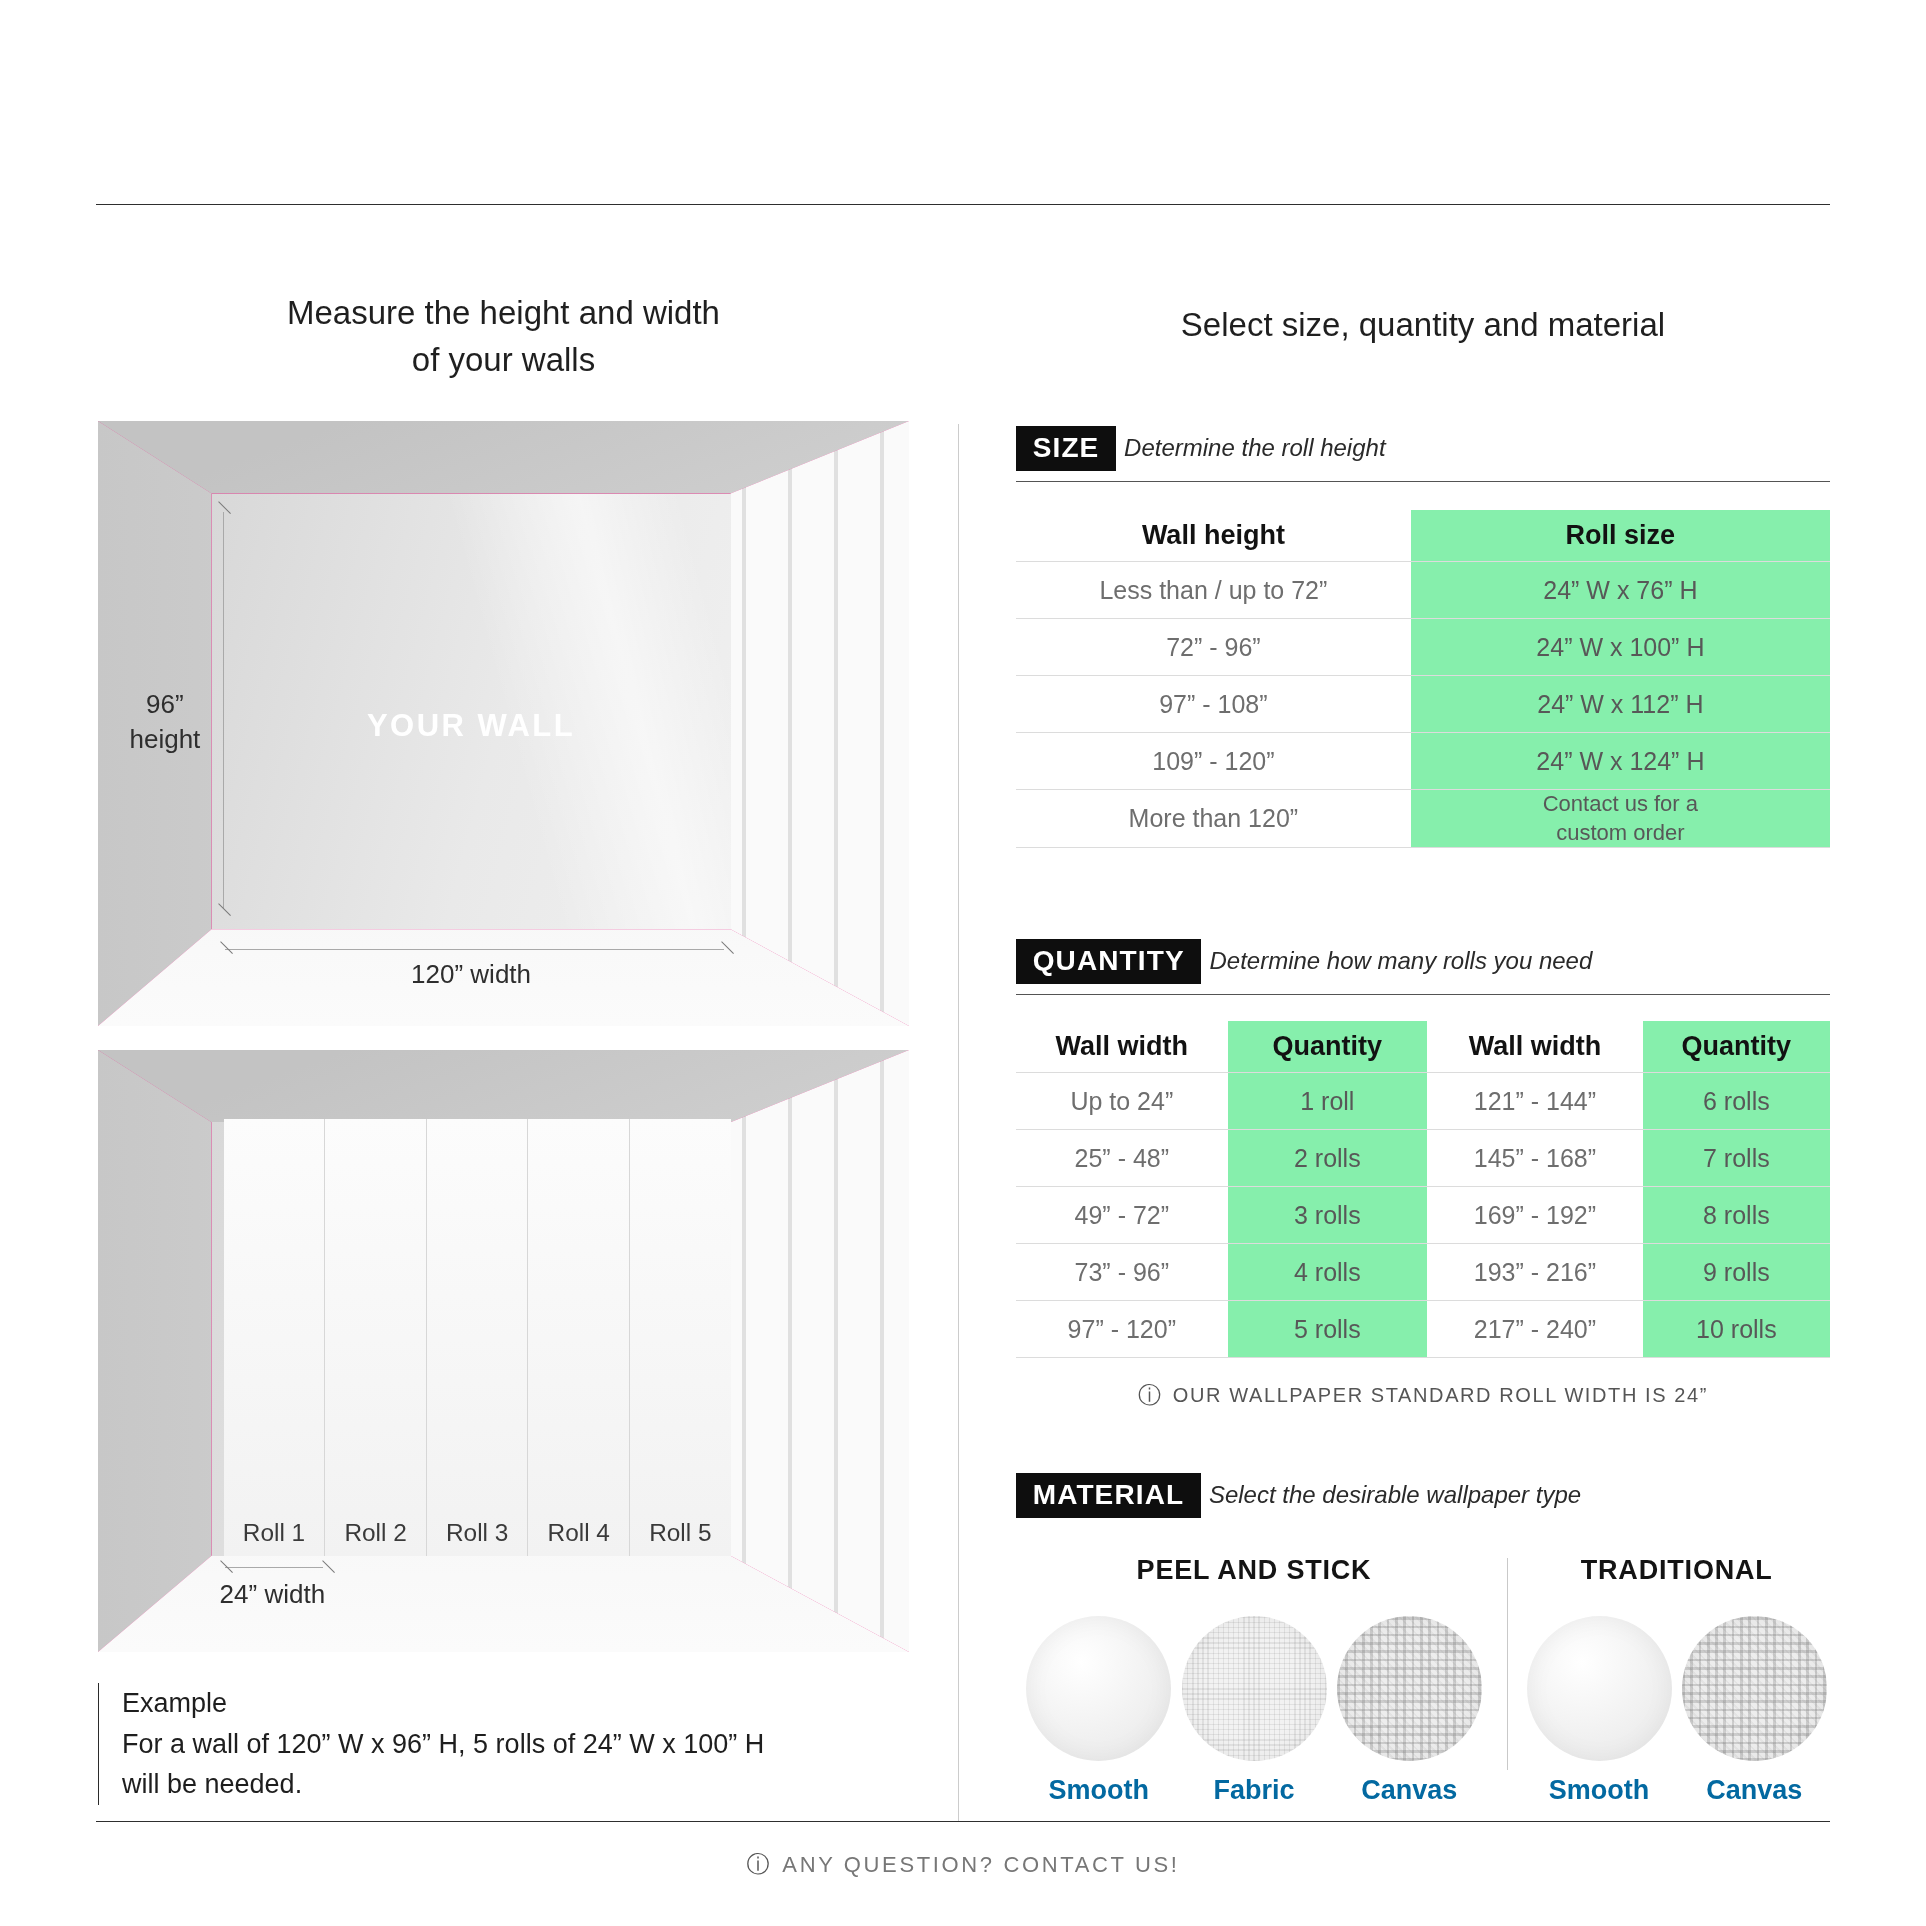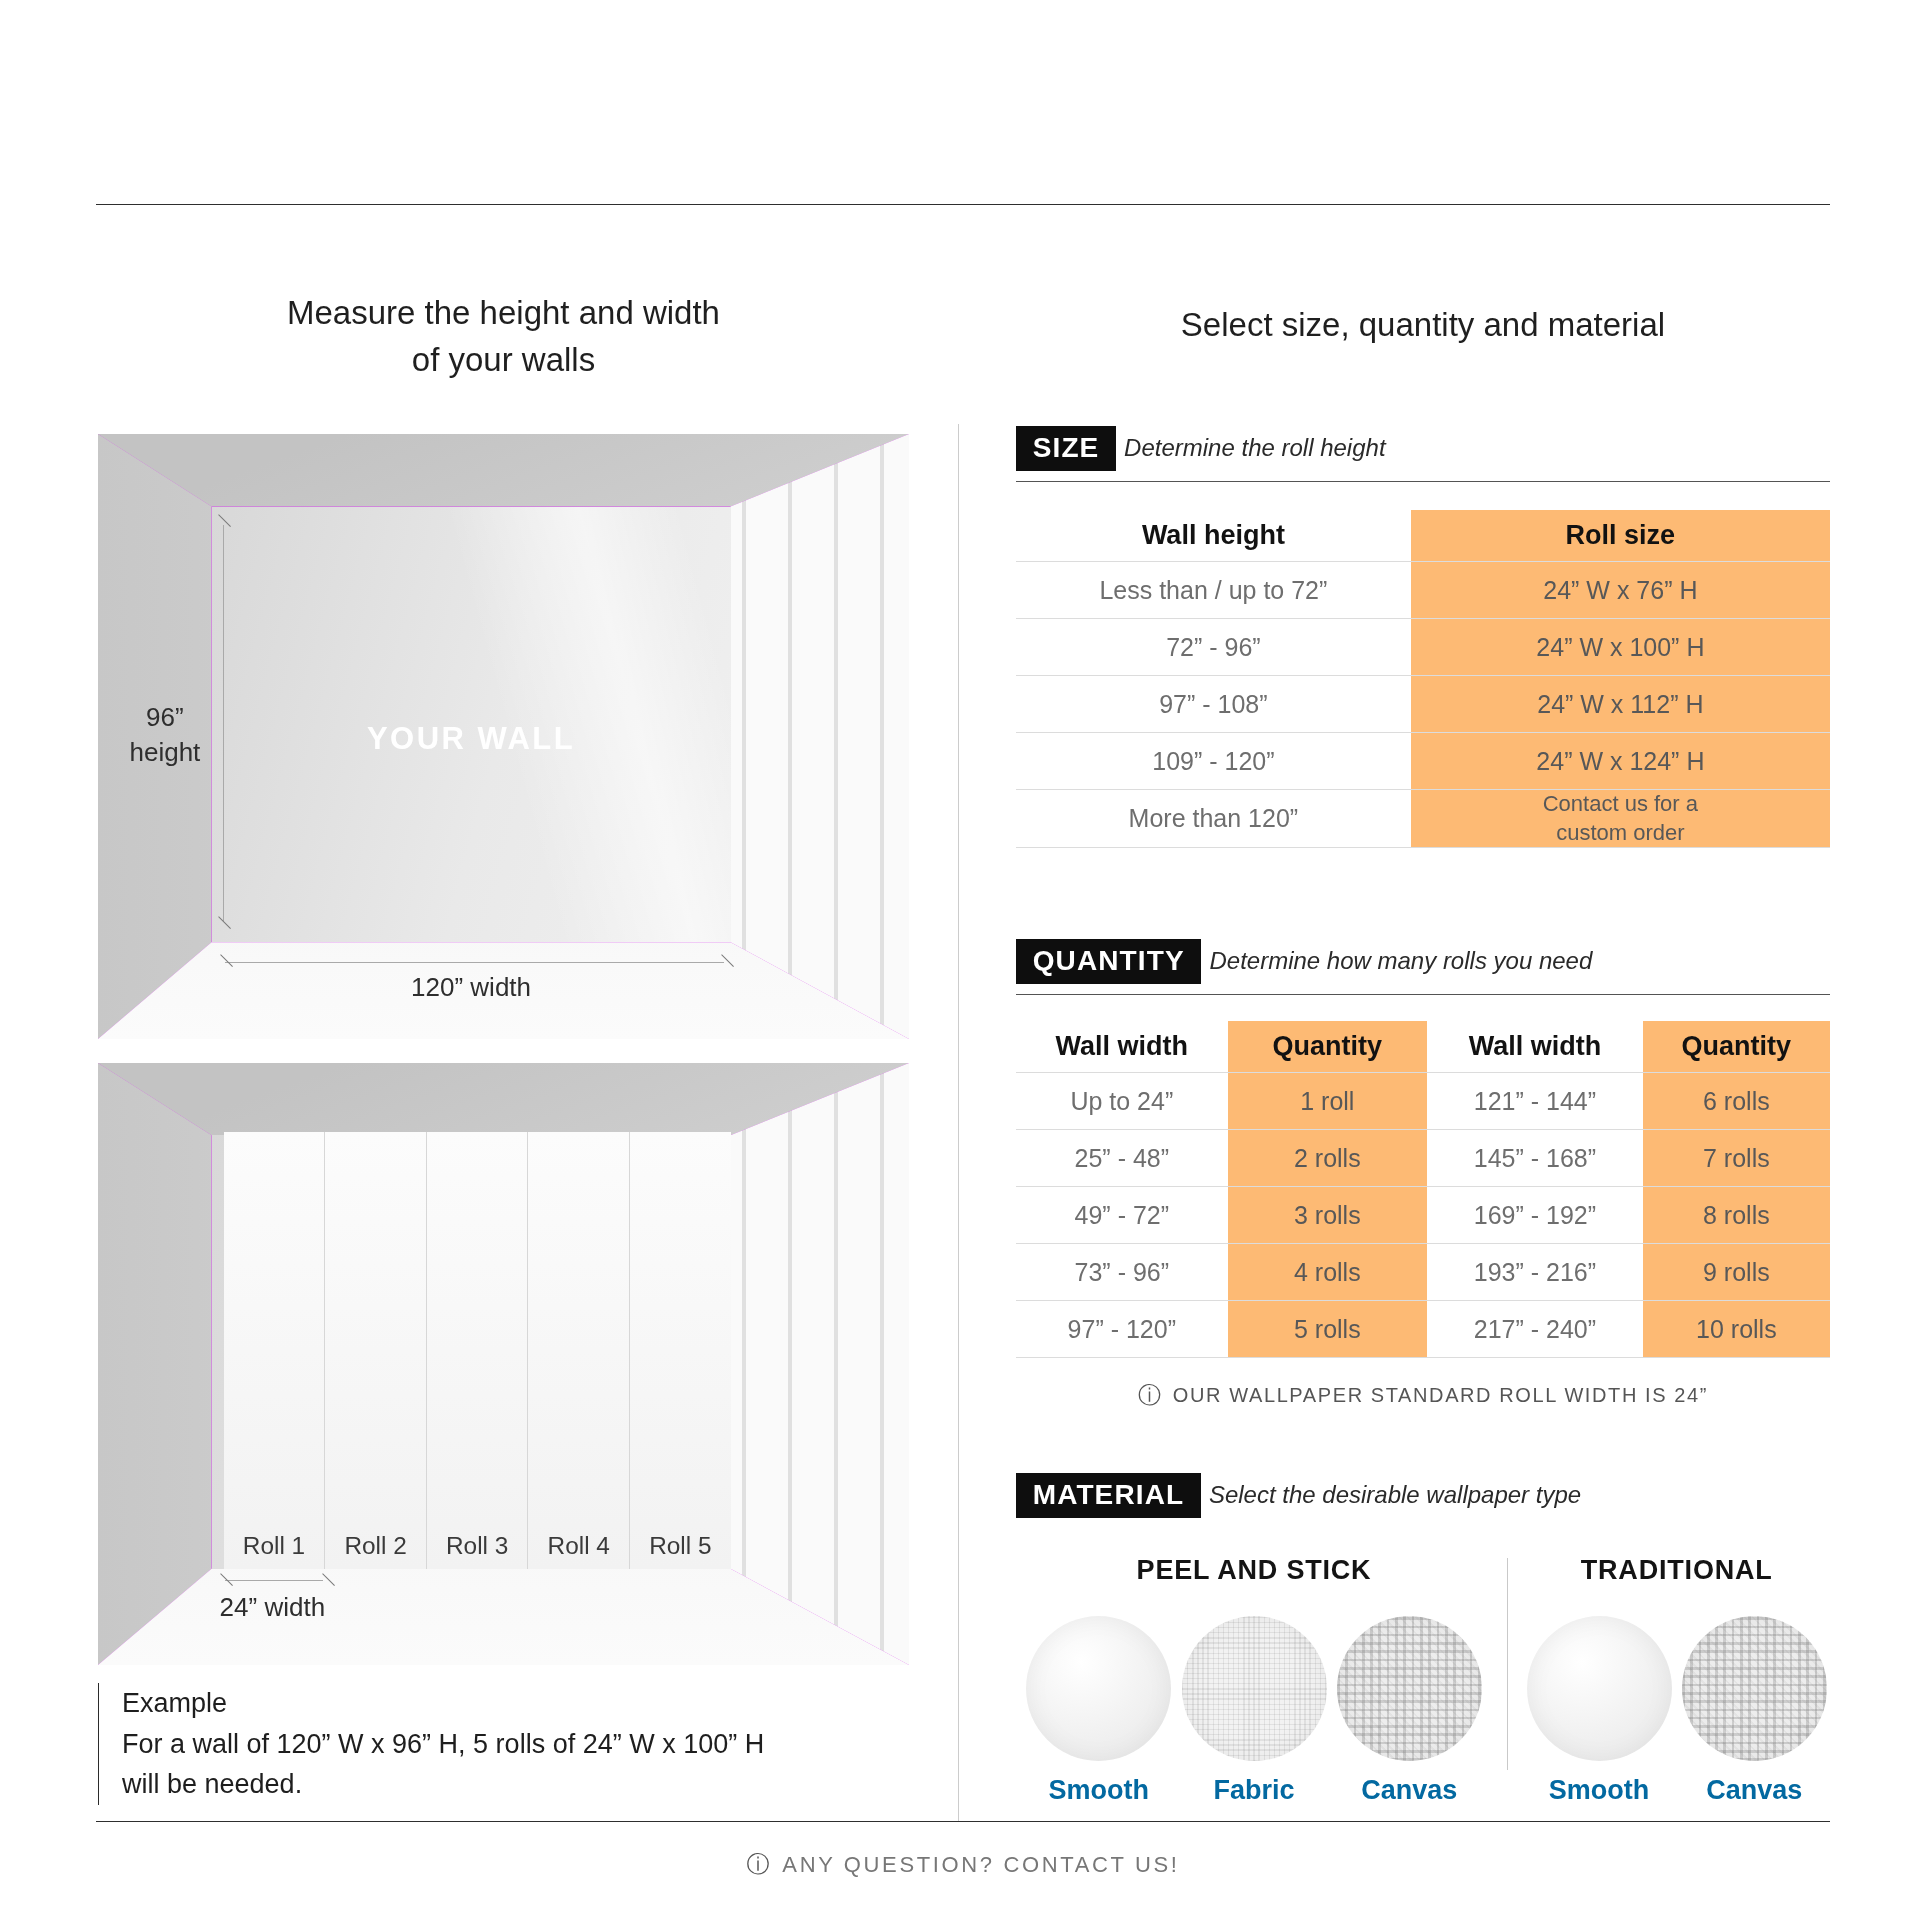--- a/index.html
+++ b/index.html
@@ -21,21 +21,21 @@
   .col-heading{
     position:absolute;text-align:center;font-size:33px;font-weight:400;
     color:#1f1f1f;line-height:1.42;
   }
   .left-heading{top:290px;left:98px;width:811px;}
   .right-heading{top:302px;left:1016px;width:814px;}
 
   .divider-v{position:absolute;left:958px;top:424px;width:0.6px;height:1398px;background:#cccccc;}
 
   
-  .room{position:absolute;left:98px;width:811px;background:#d946ef;overflow:hidden;margin-top:13px;}
+  .room{position:absolute;left:98px;width:811px;background:#ec4899;overflow:hidden;}
   .room1{top:421px;height:605px;}
   .room2{top:1050px;height:602px;}
   .ceiling{position:absolute;inset:0;clip-path:polygon(0 0,100% 0,78% 12%,14% 12%);
     background:linear-gradient(160deg,#c3c3c3 10%,#dedede 75%);}
   .left-wall{position:absolute;inset:0;clip-path:polygon(0 0,14% 12%,14% 84%,0 100%);
     background:linear-gradient(90deg,#c7c7c7,#e0e0e0);}
   .floor{position:absolute;inset:0;clip-path:polygon(0 100%,14% 84%,78% 84%,100% 100%);
     background:linear-gradient(180deg,#ebebeb,#fbfbfb);}
   .window-wall{position:absolute;inset:0;clip-path:polygon(78% 12%,100% 0,100% 100%,78% 84%);
     background:
@@ -84,21 +84,21 @@
   .section-sub{font-size:24px;color:#2a2a2a;font-style:italic;}
 
   .grid-table{display:grid;margin-top:28px;}
   .size-table{grid-template-columns:48.5% 51.5%;}
   .q-table{grid-template-columns:26% 24.5% 26.5% 23%;margin-top:26px;}
   .cell{display:flex;align-items:center;justify-content:center;text-align:center;
     min-height:56px;font-size:25px;color:#6e6e6e;border-bottom:0.6px solid #dcdcdc;line-height:1.3;}
   .cell.head{min-height:51px;font-size:27px;font-weight:700;color:#121212;}
   .cell.val{color:#585858;}
   .cell.small{font-size:22px;}
-  .shade{background:#fdba74;}
+  .shade{background:#86efac;}
 
   .q-note{margin-top:22px;display:flex;align-items:center;justify-content:center;gap:10.3px;
     font-size:20px;letter-spacing:0.08em;color:#555;}
   .info-icon{font-size:23px;color:#555;}
 
   
   .material-groups{display:flex;margin-top:27px;}
   .mat-group{display:flex;flex-direction:column;align-items:center;}
   .mat-group.peel{width:476px;}
   .mat-group.trad{flex:1;}

